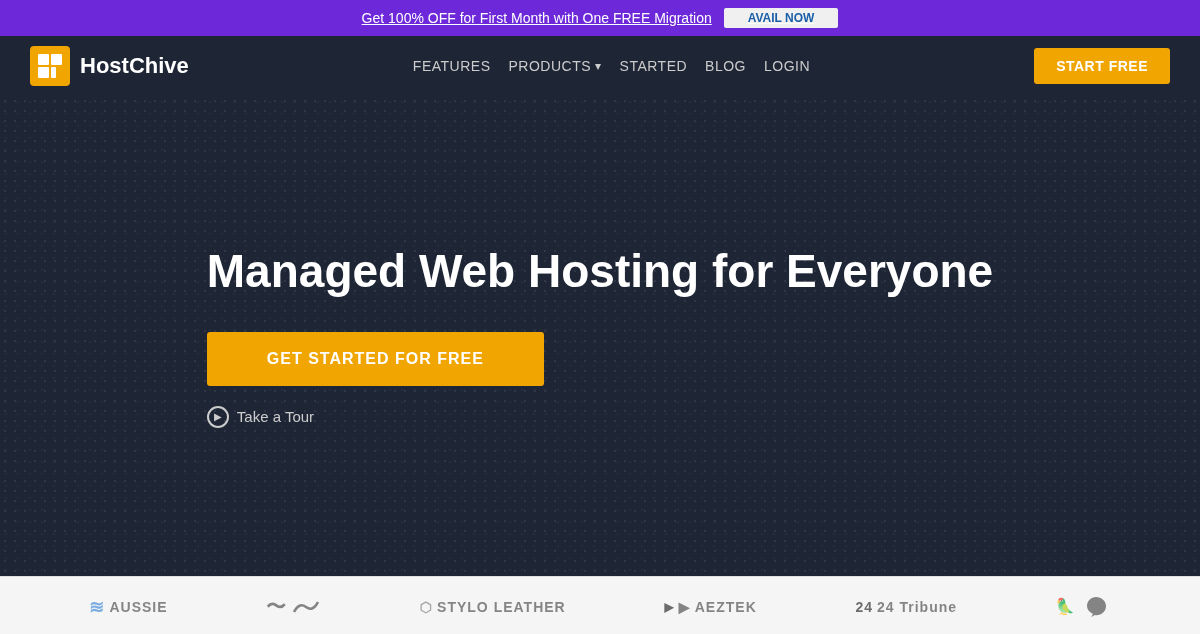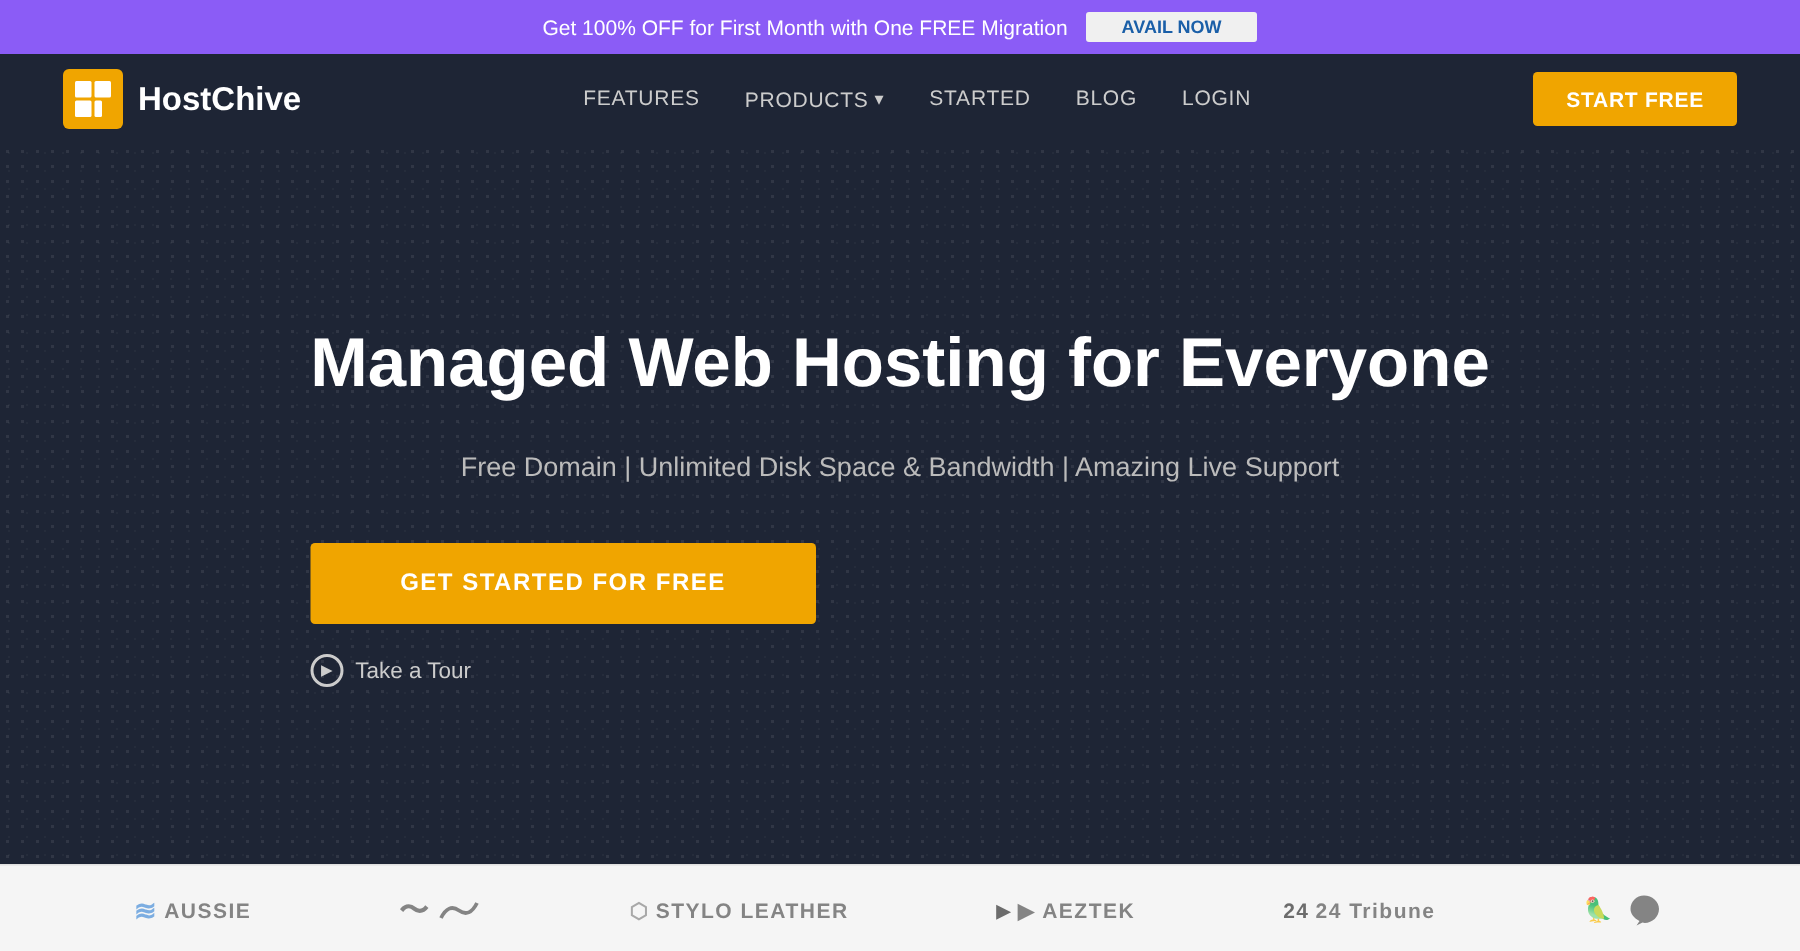--- a/index.html
+++ b/index.html
@@ -6,49 +6,50 @@
 
     body {
       font-family: 'Arial', sans-serif;
       width: 1200px;
       height: 634px;
       overflow: hidden;
     }
 
     
     .announcement-bar {
-      background-color: #8b5cf6;
+      background-color: #6d28d9;
       color: white;
       text-align: center;
       padding: 8px 20px;
       font-size: 14px;
       display: flex;
       align-items: center;
       justify-content: center;
       gap: 12px;
+      text-decoration: underline;
     }
 
     .avail-now-btn {
       background-color: #f0f0f0;
       color: #1a5fa8;
       border: none;
       padding: 3px 24px;
       font-size: 12px;
       font-weight: bold;
       cursor: pointer;
       border-radius: 2px;
     }
 
     
     .navbar {
       background-color: #1e2535;
       display: flex;
       align-items: center;
       justify-content: space-between;
-      padding: 0 42px;
+      padding: 0 30px;
       height: 60px;
     }
 
     .logo {
       display: flex;
       align-items: center;
       gap: 10px;
       text-decoration: none;
     }
 
@@ -67,21 +68,21 @@
 
     .logo-text {
       color: white;
       font-size: 22px;
       font-weight: bold;
     }
 
     .nav-links {
       display: flex;
       align-items: center;
-      gap: 30px;
+      gap: 18px;
       list-style: none;
     }
 
     .nav-links a {
       color: #ccc;
       text-decoration: none;
       font-size: 14px;
       font-weight: 500;
       letter-spacing: 0.5px;
     }
@@ -281,21 +282,20 @@
     <li><a>BLOG</a></li>
     <li><a>LOGIN</a></li>
   </ul>
 
   <button class="start-free-btn">START FREE</button>
 </nav>
 
 <section class="hero">
   <div class="hero-content">
     <h1 class="hero-title">Managed Web Hosting for Everyone</h1>
-    <p class="hero-subtitle">Free Domain | Unlimited Disk Space &amp; Bandwidth | Amazing Live Support</p>
     <button class="get-started-btn">GET STARTED FOR FREE</button>
     <a class="take-tour">
       <span class="play-icon">▶</span>
       <span>Take a Tour</span>
     </a>
   </div>
 </section>
 
 <div class="brands-bar">
   <div class="brand-item brand-aussie">

